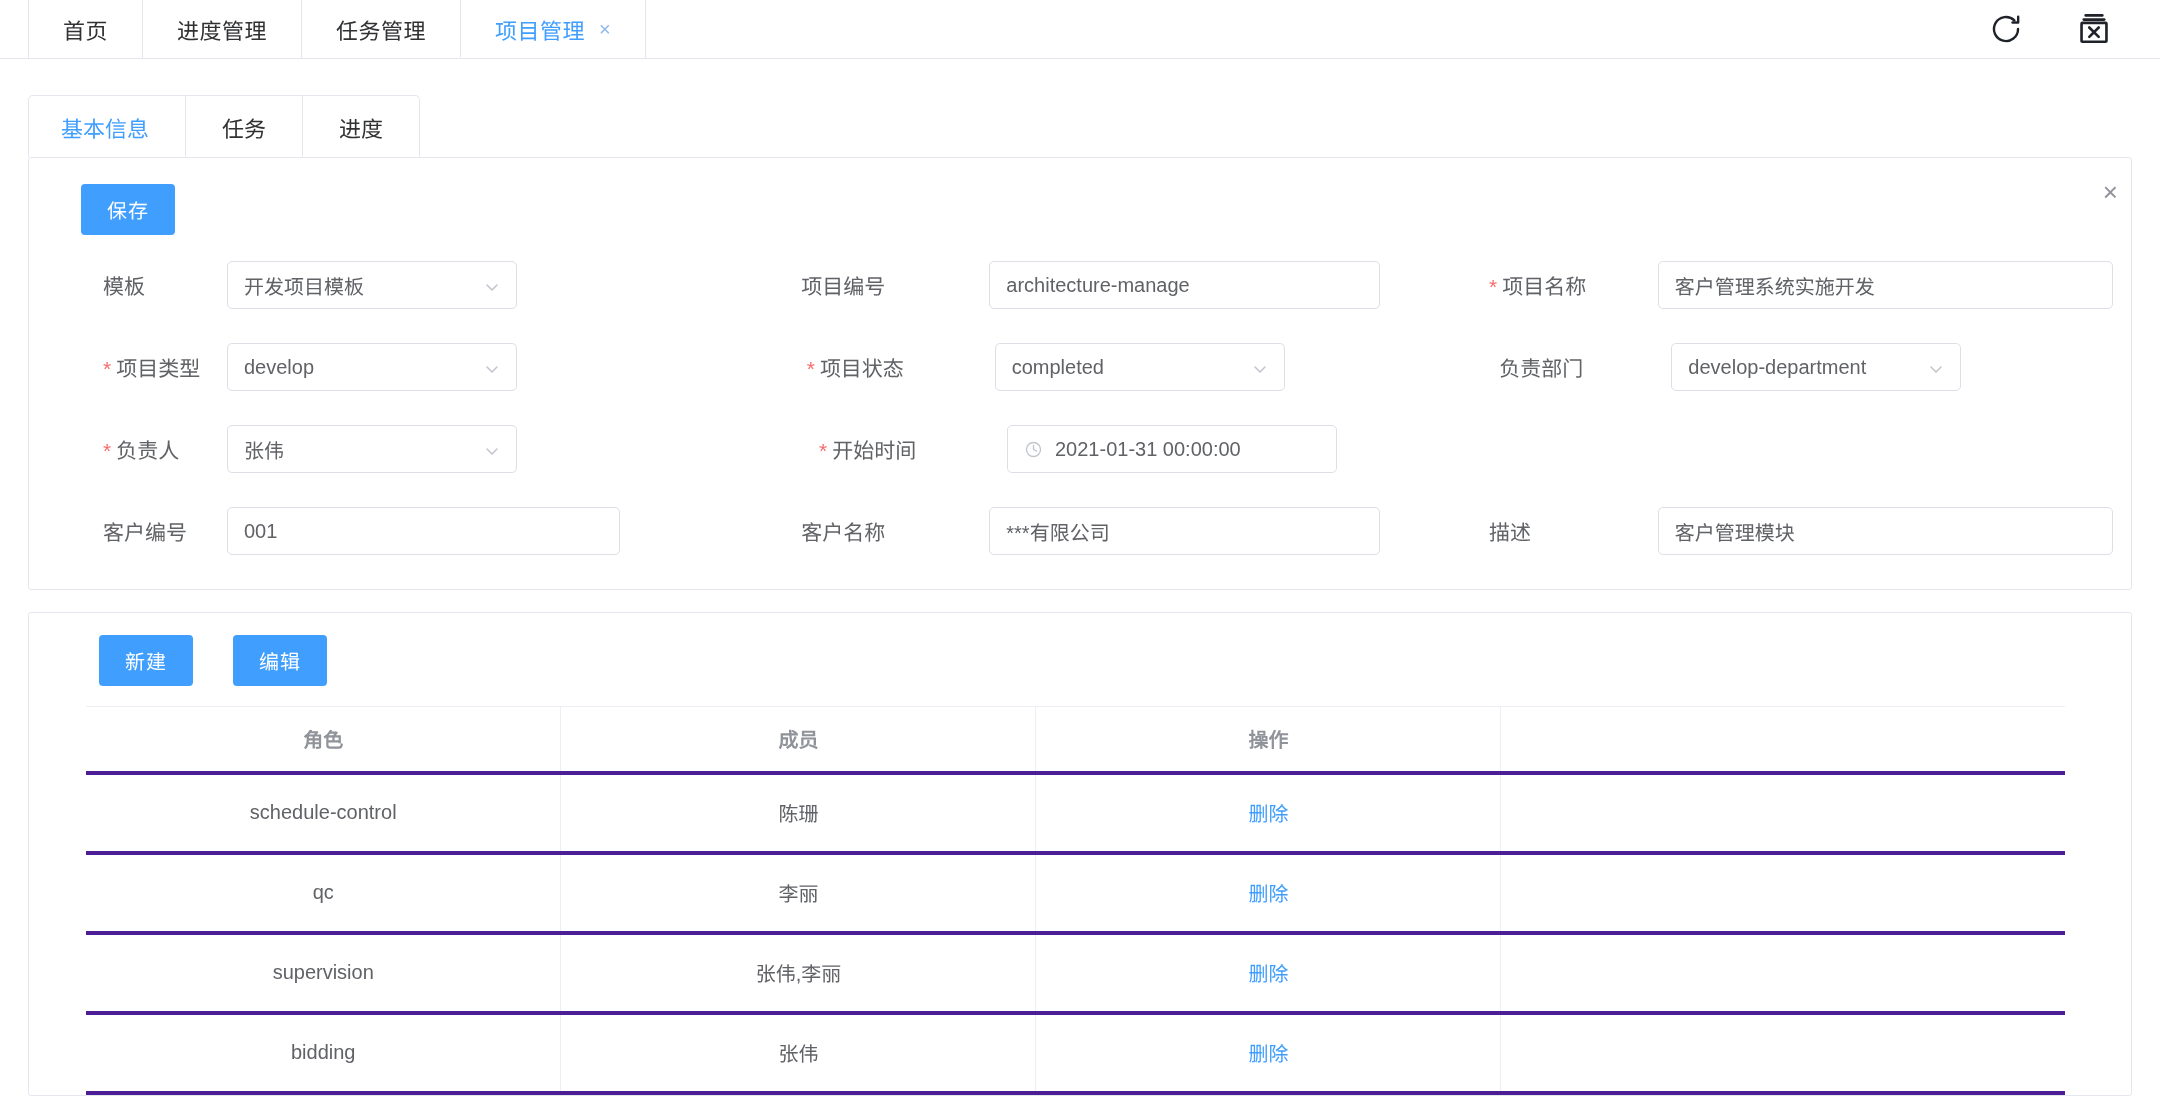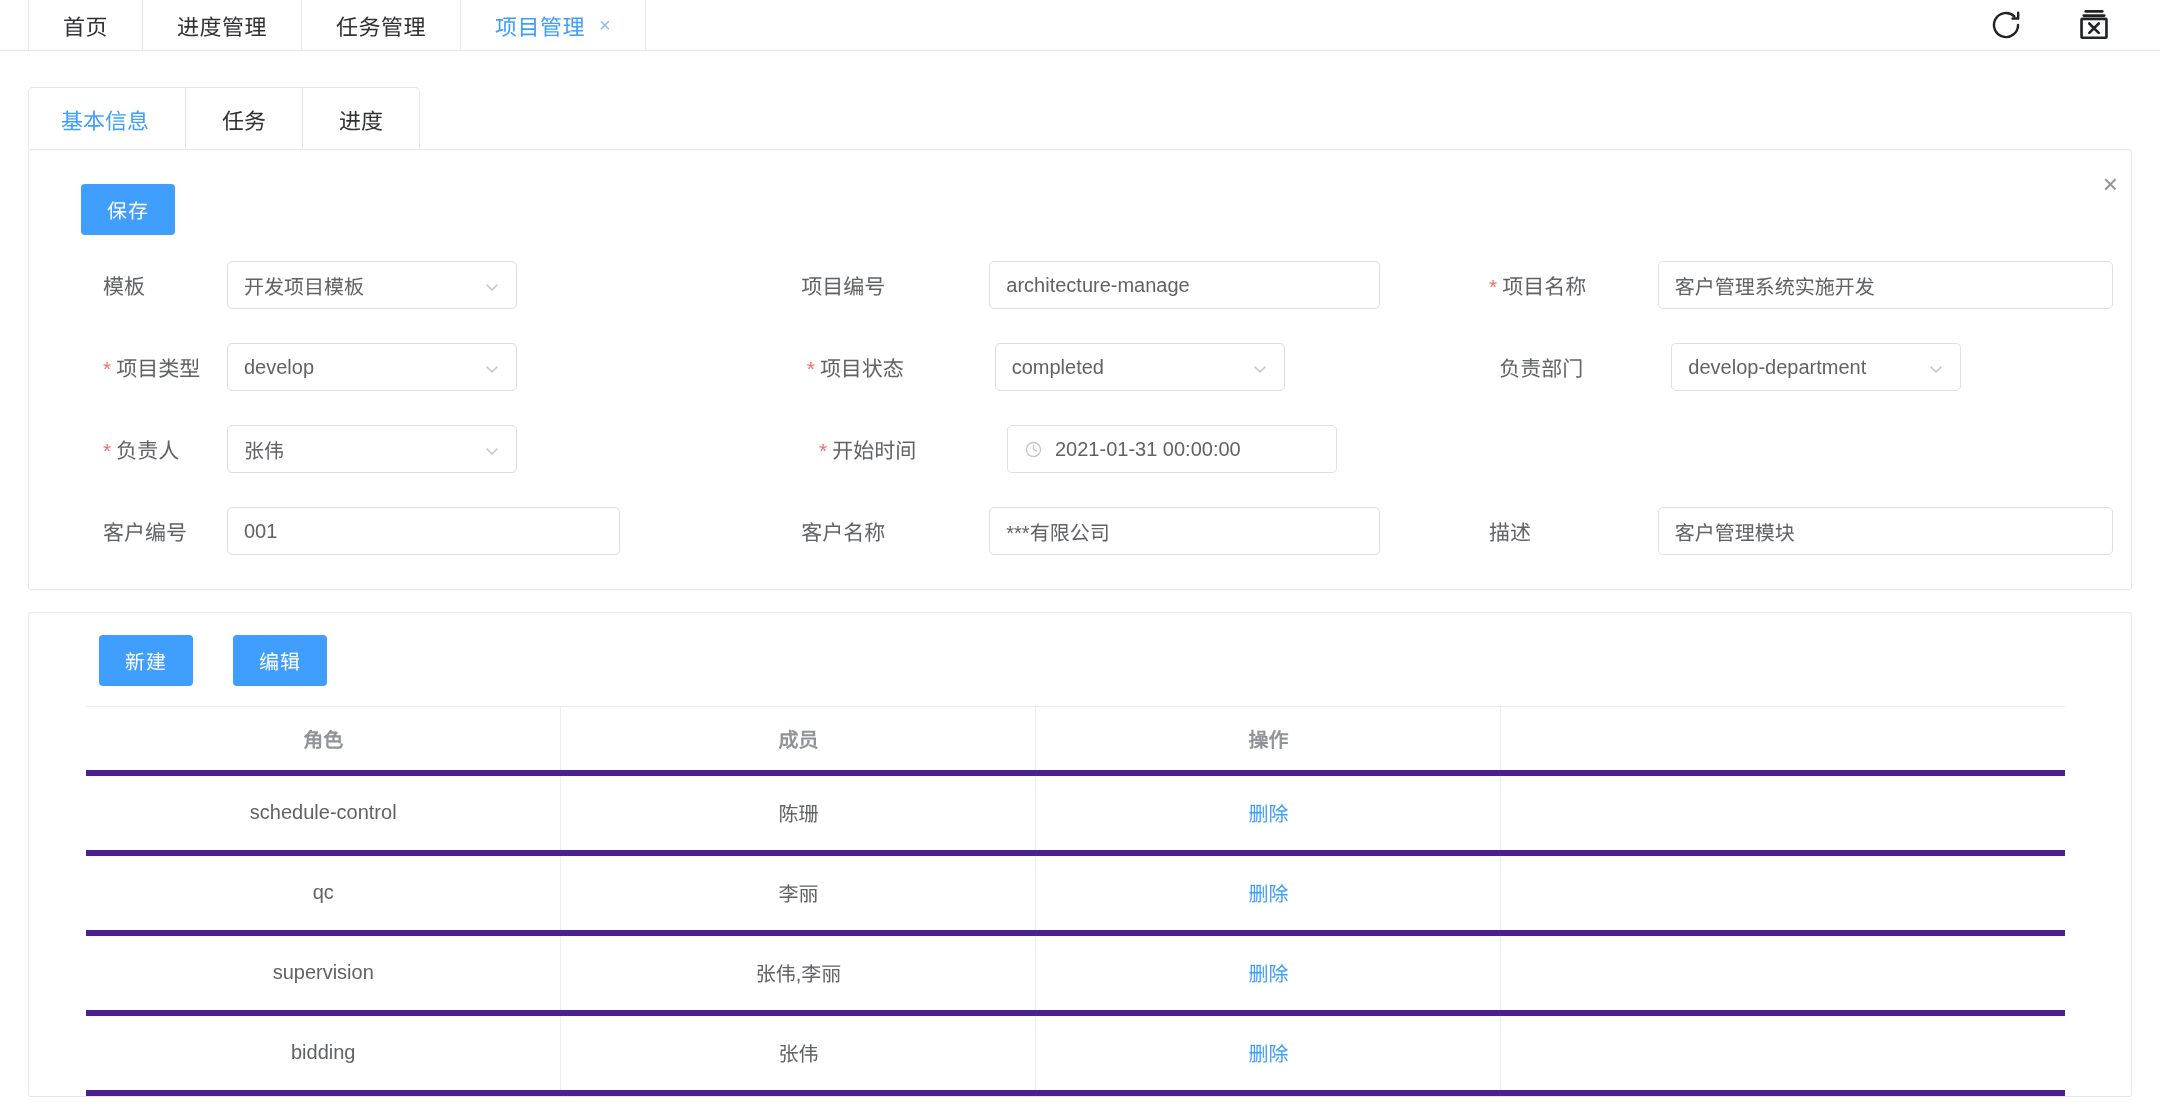--- a/index.html
+++ b/index.html
@@ -8,21 +8,21 @@
     margin: 0; padding: 0;
     width: 2160px; height: 1118px;
     background: #ffffff;
     font-family: "Liberation Sans", "DejaVu Sans", sans-serif;
     overflow: hidden;
   }
 
   
   .topbar {
     position: relative;
-    height: 51px;
+    height: 59px;
     background: #ffffff;
     border-bottom: 1px solid #e4e7ed;
     display: flex;
     align-items: stretch;
     padding-left: 28px;
   }
   .topbar-tabs { display: flex; align-items: stretch; }
   .top-tab {
     display: flex; align-items: center; justify-content: center;
     padding: 0 34px;
@@ -106,21 +106,21 @@
     background: #409eff;
     color: #fff;
     font-size: 20px;
     border: none;
     border-radius: 4px;
     padding: 11px 26px;
     cursor: pointer;
     font-family: inherit;
     letter-spacing: 1px;
   }
-  .btn-save { margin-left: 34px; margin-top: 8px; }
+  .btn-save { margin-left: 34px; }
 
   .form-row {
     display: flex;
     align-items: center;
     margin-top: 34px;
   }
   .form-row:first-of-type { margin-top: 26px; }
   .field {
     display: flex;
     align-items: center;
@@ -190,21 +190,21 @@
   }
   table.roles {
     width: calc(100% - 114px);
     margin: 0 0 0 57px;
     border-collapse: collapse;
     table-layout: fixed;
   }
   table.roles th, table.roles td {
     text-align: center;
     font-size: 20px;
-    border-bottom: 6px solid #4c1d95;
+    border-bottom: 4px solid #4c1d95;
     border-right: 1px solid #ebeef5;
   }
   table.roles th:last-child, table.roles td:last-child { border-right: none; }
   table.roles th {
     color: #909399;
     font-weight: bold;
     height: 66px;
     border-top: 1px solid #ebeef5;
     background: #fff;
   }

